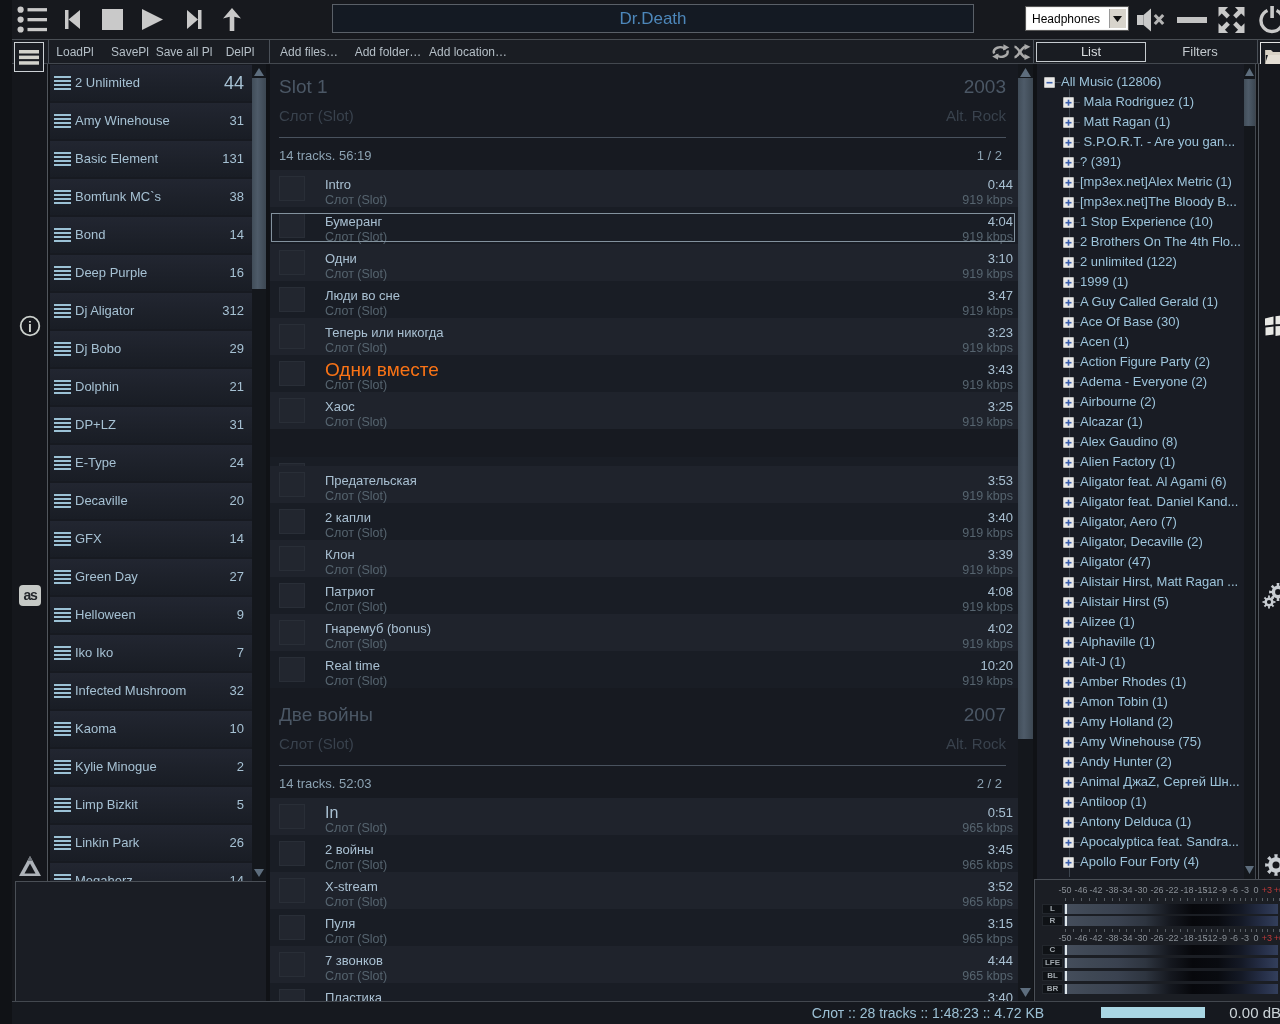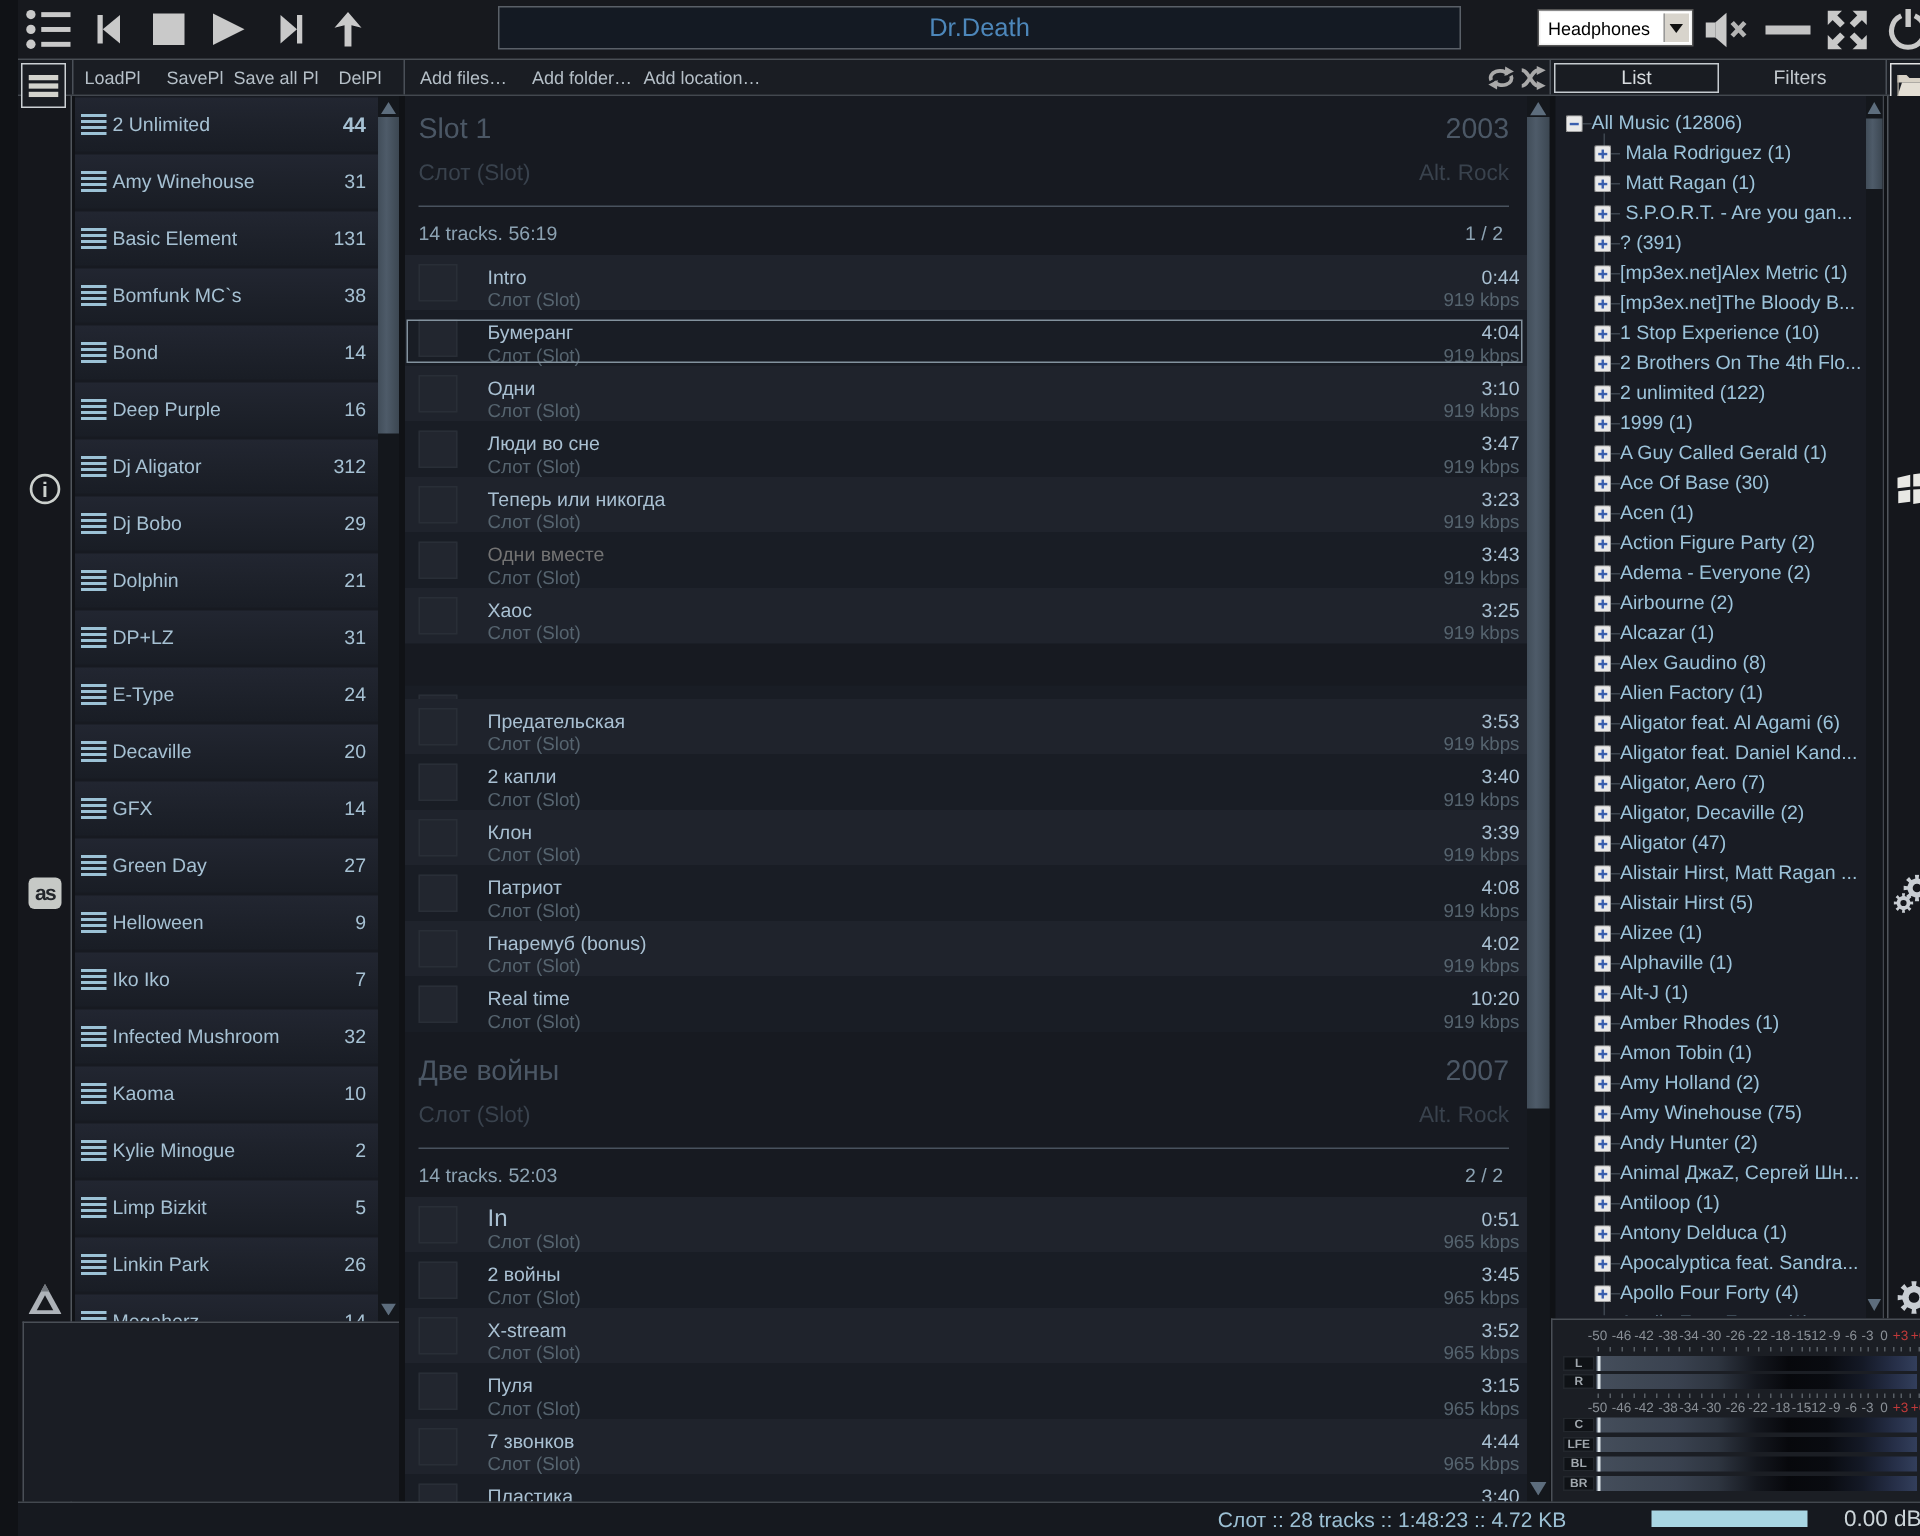--- a/index.html
+++ b/index.html
@@ -135,21 +135,21 @@
     </svg>
 <svg width="24" height="24" viewBox="0 0 24 24" style="position:absolute;left:1252px;top:853px;">
       <polygon points="22.86,10.25 22.86,13.75 19.80,13.36 18.48,16.55 20.92,18.44 18.44,20.92 16.55,18.48 13.36,19.80 13.75,22.86 10.25,22.86 10.64,19.80 7.45,18.48 5.56,20.92 3.08,18.44 5.52,16.55 4.20,13.36 1.14,13.75 1.14,10.25 4.20,10.64 5.52,7.45 3.08,5.56 5.56,3.08 7.45,5.52 10.64,4.20 10.25,1.14 13.75,1.14 13.36,4.20 16.55,5.52 18.44,3.08 20.92,5.56 18.48,7.45 19.80,10.64" fill="#c8cdd2"></polygon>
       <circle cx="12" cy="12" r="3.52" fill="#15171c"></circle>
     </svg>
 <div style="position:absolute;left:38px;top:64px;width:216px;height:817px;background:#171a21;"></div>
 <div style="position:absolute;left:38px;top:64px;width:202px;height:817px;overflow:hidden;">
 <div style="position:absolute;left:0;top:1px;width:202px;height:36px;background:linear-gradient(180deg,#222631 0%,#1d212a 55%,#191d25 100%);">
 <div style="position:absolute;left:4px;top:11px;width:17px;height:14px;background:repeating-linear-gradient(180deg,#9cc2d6 0px,#9cc2d6 2.1px,rgba(0,0,0,0) 2.1px,rgba(0,0,0,0) 3.9px);"></div>
 <div style="position:absolute;left:25px;top:8px;height:20px;line-height:20px;font-size:13px;color:#a6c1d3;white-space:nowrap;">2 Unlimited</div>
-<div style="position:absolute;right:8px;top:8px;height:20px;line-height:20px;font-size:14px;color:#a6c1d3;font-weight:bold;">44</div>
+<div style="position:absolute;right:8px;top:8px;height:20px;line-height:20px;font-size:18px;color:#a6c1d3;">44</div>
 </div>
 <div style="position:absolute;left:0;top:39px;width:202px;height:36px;background:linear-gradient(180deg,#222631 0%,#1d212a 55%,#191d25 100%);">
 <div style="position:absolute;left:4px;top:11px;width:17px;height:14px;background:repeating-linear-gradient(180deg,#9cc2d6 0px,#9cc2d6 2.1px,rgba(0,0,0,0) 2.1px,rgba(0,0,0,0) 3.9px);"></div>
 <div style="position:absolute;left:25px;top:8px;height:20px;line-height:20px;font-size:13px;color:#a6c1d3;white-space:nowrap;">Amy Winehouse</div>
 <div style="position:absolute;right:8px;top:8px;height:20px;line-height:20px;font-size:13px;color:#a6c1d3;">31</div>
 </div>
 <div style="position:absolute;left:0;top:77px;width:202px;height:36px;background:linear-gradient(180deg,#222631 0%,#1d212a 55%,#191d25 100%);">
 <div style="position:absolute;left:4px;top:11px;width:17px;height:14px;background:repeating-linear-gradient(180deg,#9cc2d6 0px,#9cc2d6 2.1px,rgba(0,0,0,0) 2.1px,rgba(0,0,0,0) 3.9px);"></div>
 <div style="position:absolute;left:25px;top:8px;height:20px;line-height:20px;font-size:13px;color:#a6c1d3;white-space:nowrap;">Basic Element</div>
 <div style="position:absolute;right:8px;top:8px;height:20px;line-height:20px;font-size:13px;color:#a6c1d3;">131</div>
@@ -299,21 +299,21 @@
 </div>
 <div style="position:absolute;left:0px;top:254px;width:748px;height:37px;background:#1f232c;">
 <div style="position:absolute;left:9px;top:6px;width:26px;height:25px;background:#22262f;border:1px solid #292e37;"></div>
 <div style="position:absolute;left:55px;top:5px;height:20px;line-height:20px;font-size:13px;color:#a9c0d2;white-space:nowrap;">Теперь или никогда</div>
 <div style="position:absolute;left:55px;top:20px;height:20px;line-height:20px;font-size:12.5px;color:#56646f;">Слот (Slot)</div>
 <div style="position:absolute;right:5px;top:5px;height:20px;line-height:20px;font-size:13px;color:#a9c0d2;">3:23</div>
 <div style="position:absolute;right:5px;top:20px;height:20px;line-height:20px;font-size:12.5px;color:#56646f;">919 kbps</div>
 </div>
 <div style="position:absolute;left:0px;top:291px;width:748px;height:37px;background:#191d25;">
 <div style="position:absolute;left:9px;top:6px;width:26px;height:25px;background:#22262f;border:1px solid #292e37;"></div>
-<div style="position:absolute;left:55px;top:5px;height:20px;line-height:20px;font-size:13px;color:#737373;white-space:nowrap;">Одни вместе</div>
+<div style="position:absolute;left:55px;top:5px;height:20px;line-height:20px;font-size:19px;color:#f97316;white-space:nowrap;">Одни вместе</div>
 <div style="position:absolute;left:55px;top:20px;height:20px;line-height:20px;font-size:12.5px;color:#56646f;">Слот (Slot)</div>
 <div style="position:absolute;right:5px;top:5px;height:20px;line-height:20px;font-size:13px;color:#a9c0d2;">3:43</div>
 <div style="position:absolute;right:5px;top:20px;height:20px;line-height:20px;font-size:12.5px;color:#56646f;">919 kbps</div>
 </div>
 <div style="position:absolute;left:0px;top:328px;width:748px;height:37px;background:#1f232c;">
 <div style="position:absolute;left:9px;top:6px;width:26px;height:25px;background:#22262f;border:1px solid #292e37;"></div>
 <div style="position:absolute;left:55px;top:5px;height:20px;line-height:20px;font-size:13px;color:#a9c0d2;white-space:nowrap;">Хаос</div>
 <div style="position:absolute;left:55px;top:20px;height:20px;line-height:20px;font-size:12.5px;color:#56646f;">Слот (Slot)</div>
 <div style="position:absolute;right:5px;top:5px;height:20px;line-height:20px;font-size:13px;color:#a9c0d2;">3:25</div>
 <div style="position:absolute;right:5px;top:20px;height:20px;line-height:20px;font-size:12.5px;color:#56646f;">919 kbps</div>

